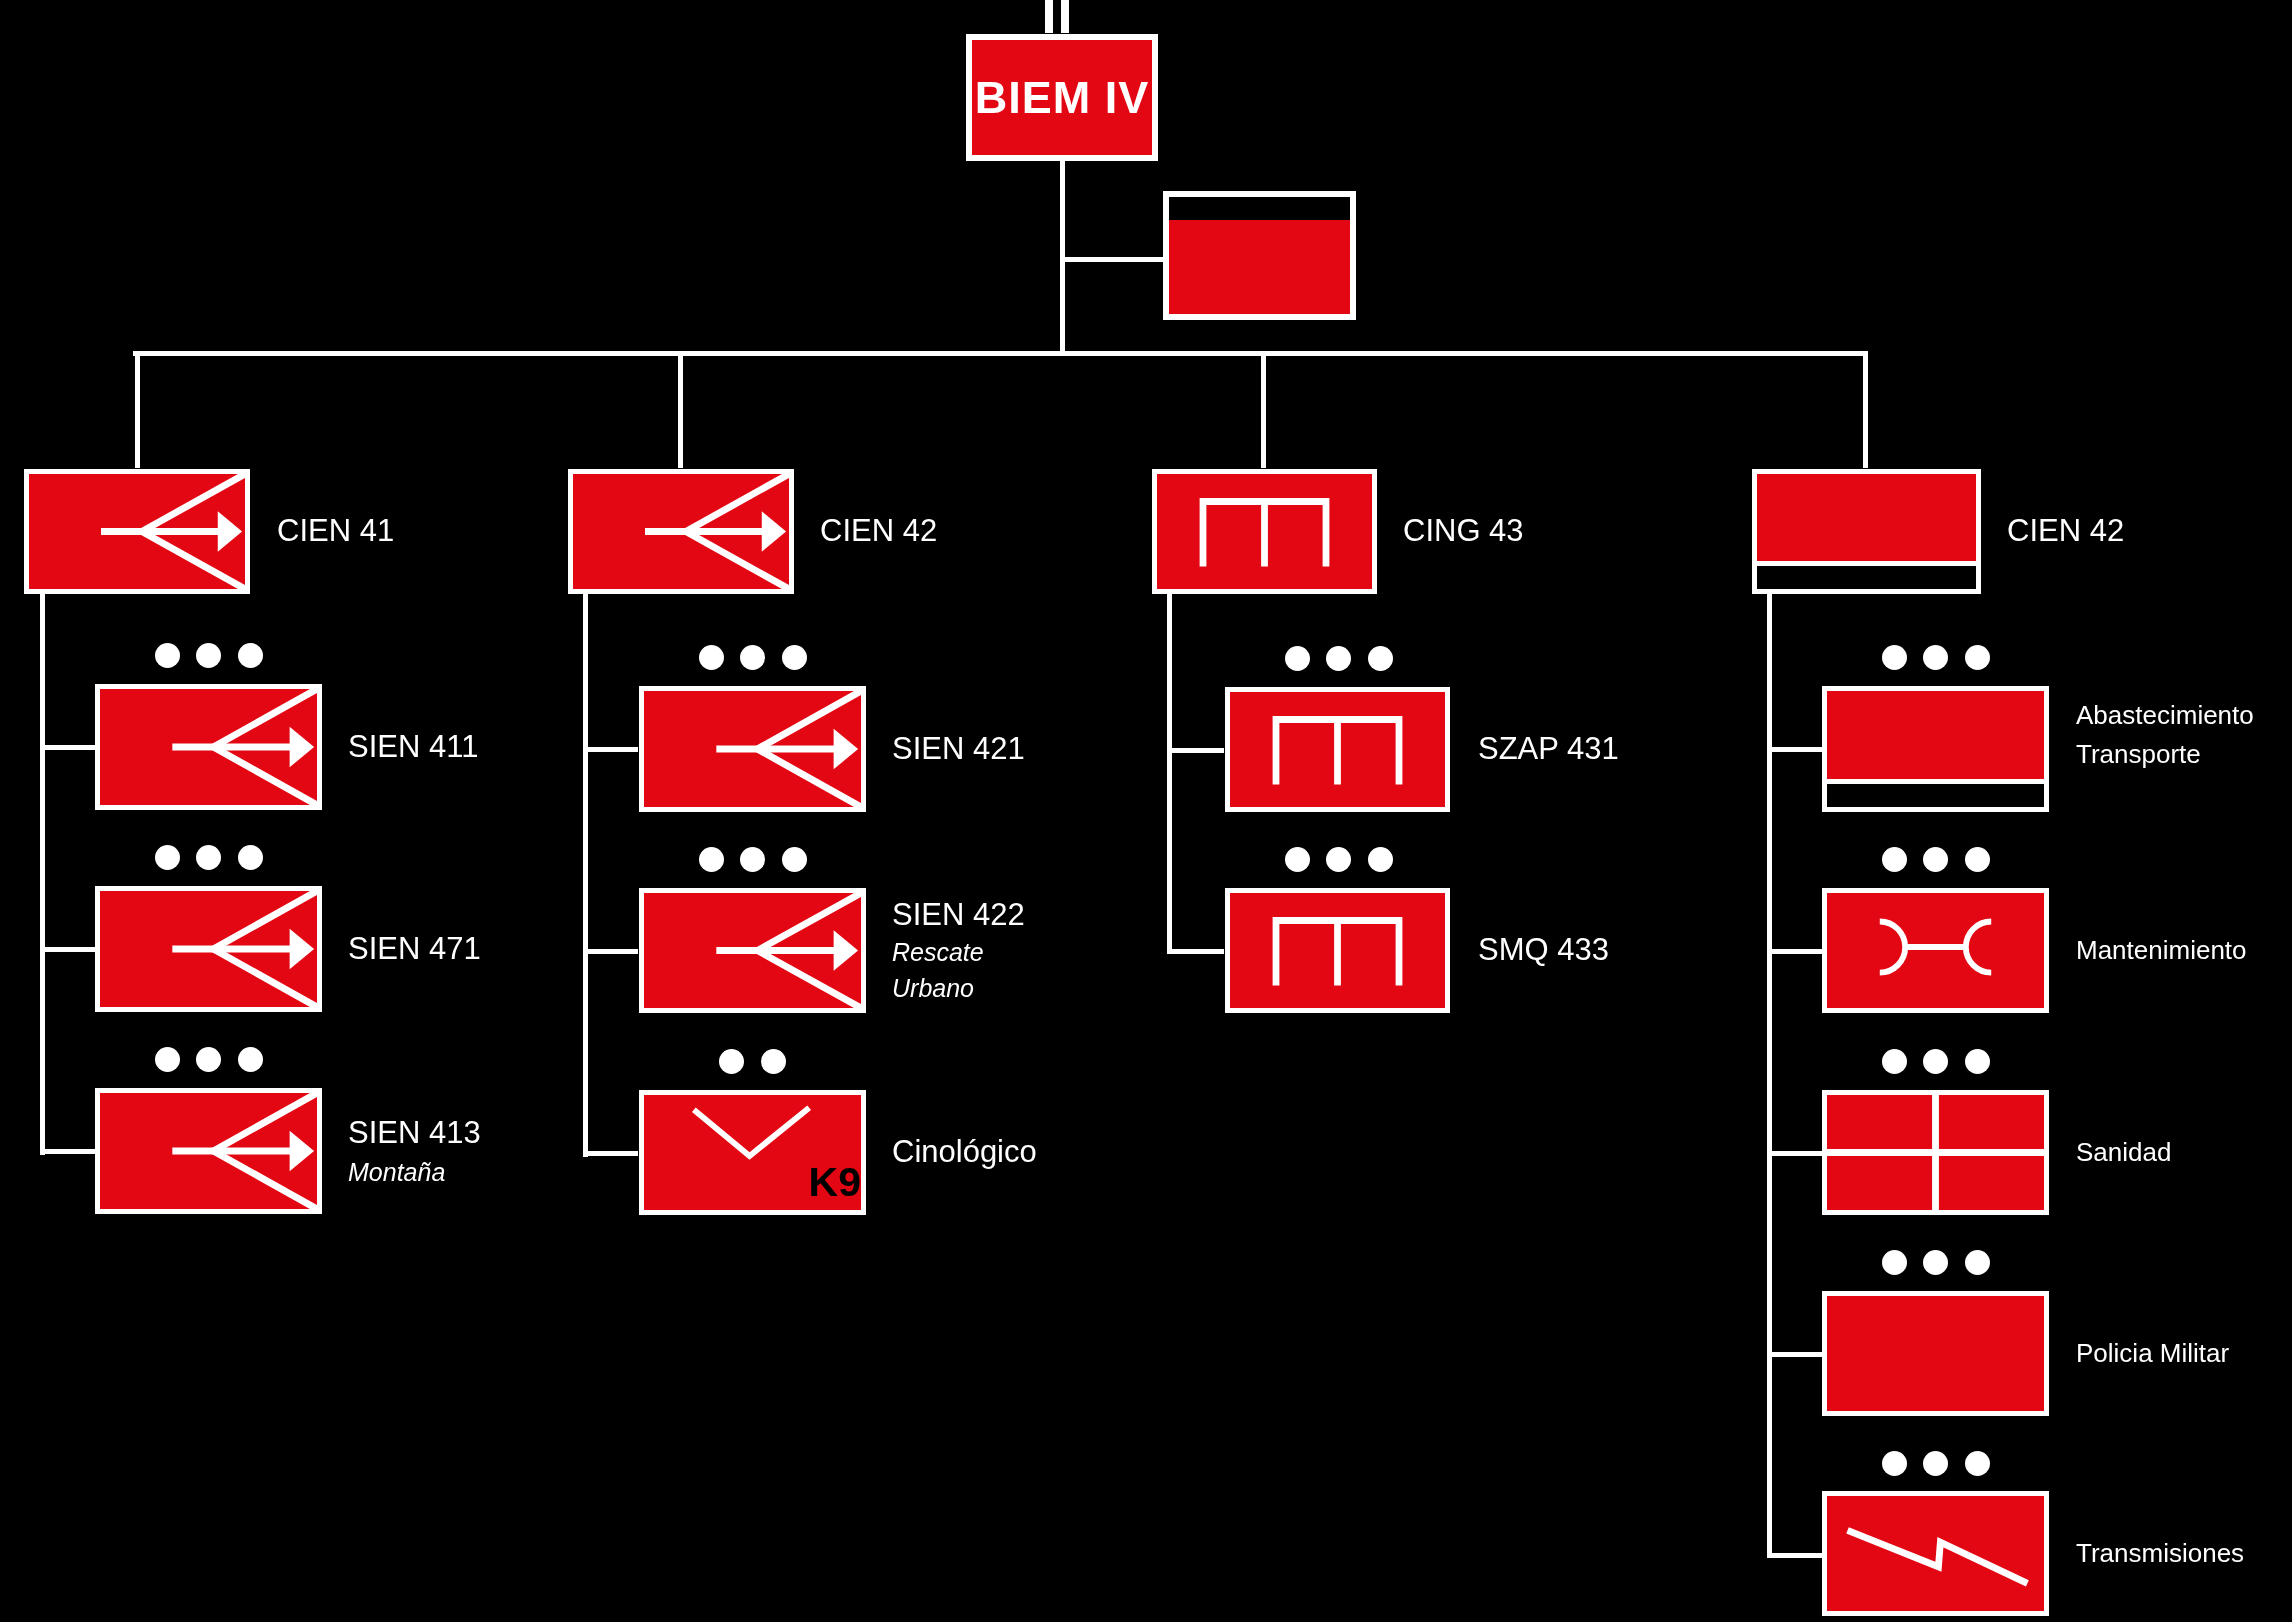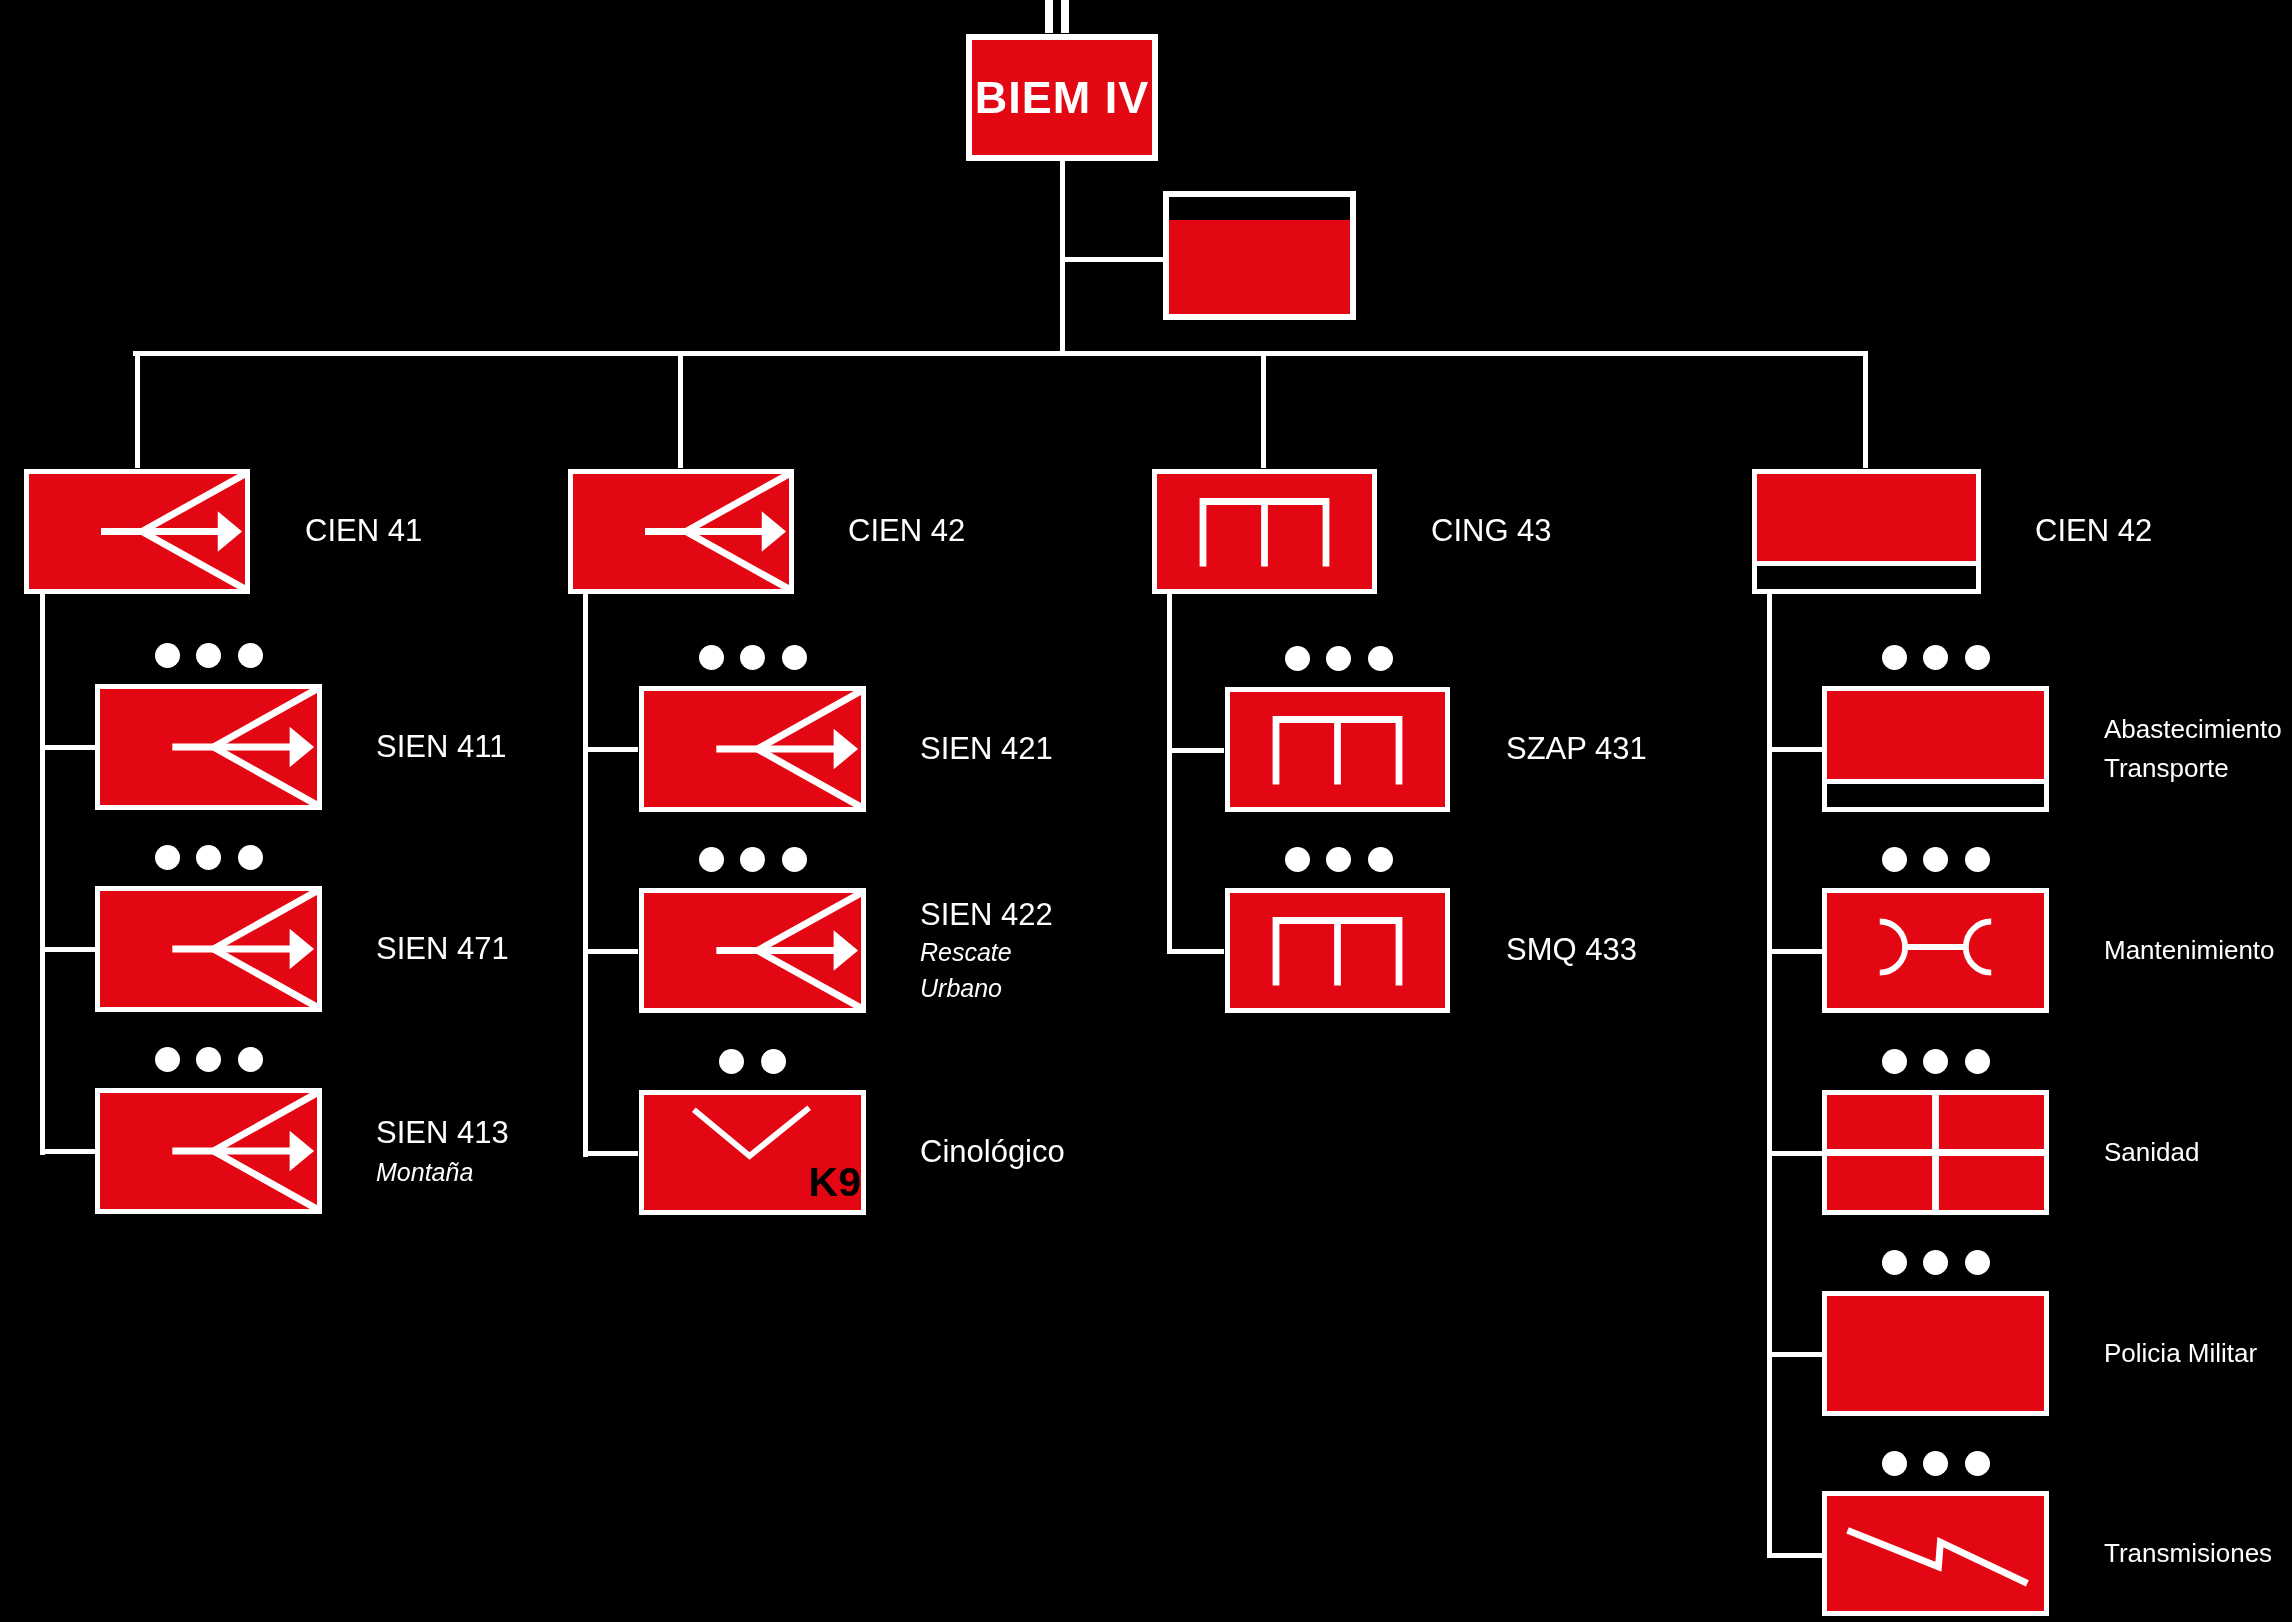--- a/index.html
+++ b/index.html
@@ -11,21 +11,21 @@
   .root-label{color:#fff;font-weight:bold;font-size:45px;letter-spacing:1px;}
   .unit-box.hq{border-width:6.8px;}
   .hq-band{position:absolute;top:0;left:0;right:0;height:23px;background:#000;}
   .unit-box.log{background:#000;}
   .log-red{position:absolute;top:0;left:0;right:0;bottom:23px;background:#e30613;
            border-bottom:5.8px solid #fff;}
   .sym{position:absolute;top:0;left:0;width:100%;height:100%;display:block;}
   .k9-text{position:absolute;left:0;right:0;bottom:3.9px;text-align:right;color:#000000;
            font-weight:bold;font-size:41px;}
   .label{position:absolute;display:flex;flex-direction:column;justify-content:center;
-         color:#fff;white-space:nowrap;font-size:31px;line-height:1.25;margin-left:28px;}
+         color:#fff;white-space:nowrap;font-size:31px;line-height:1.25;}
   .label.small{font-size:26px;line-height:1.5;}
   .sub{font-size:25px;margin-top:4.9px;font-style:italic;}
   .dots{position:absolute;width:227px;height:29px;display:flex;align-items:center;
         justify-content:center;gap:16.5px;}
   .dot{width:25px;height:25px;border-radius:50%;background:#fff;}
 </style>
 </head>
 <body>
 
 <div class="chart">
@@ -232,21 +232,21 @@
   </div>
 
   <div class="dots" style="left:1822px;top:643px">
       <span class="dot"></span>
       <span class="dot"></span>
       <span class="dot"></span>
     </div>
   <div class="unit-box log" style="left:1822px;top:686px;width:227px;height:126px">
     <div class="log-red"></div>
   </div>
-  <div class="label small" style="left:2076px;top:686px;height:126px">
+  <div class="label small" style="left:2076px;top:672px;height:126px">
     <span>Abastecimiento</span>
     <span>Transporte</span>
   </div>
 
   <div class="dots" style="left:1822px;top:845px">
       <span class="dot"></span>
       <span class="dot"></span>
       <span class="dot"></span>
     </div>
   <div class="unit-box" style="left:1822px;top:888px;width:227px;height:125px">

